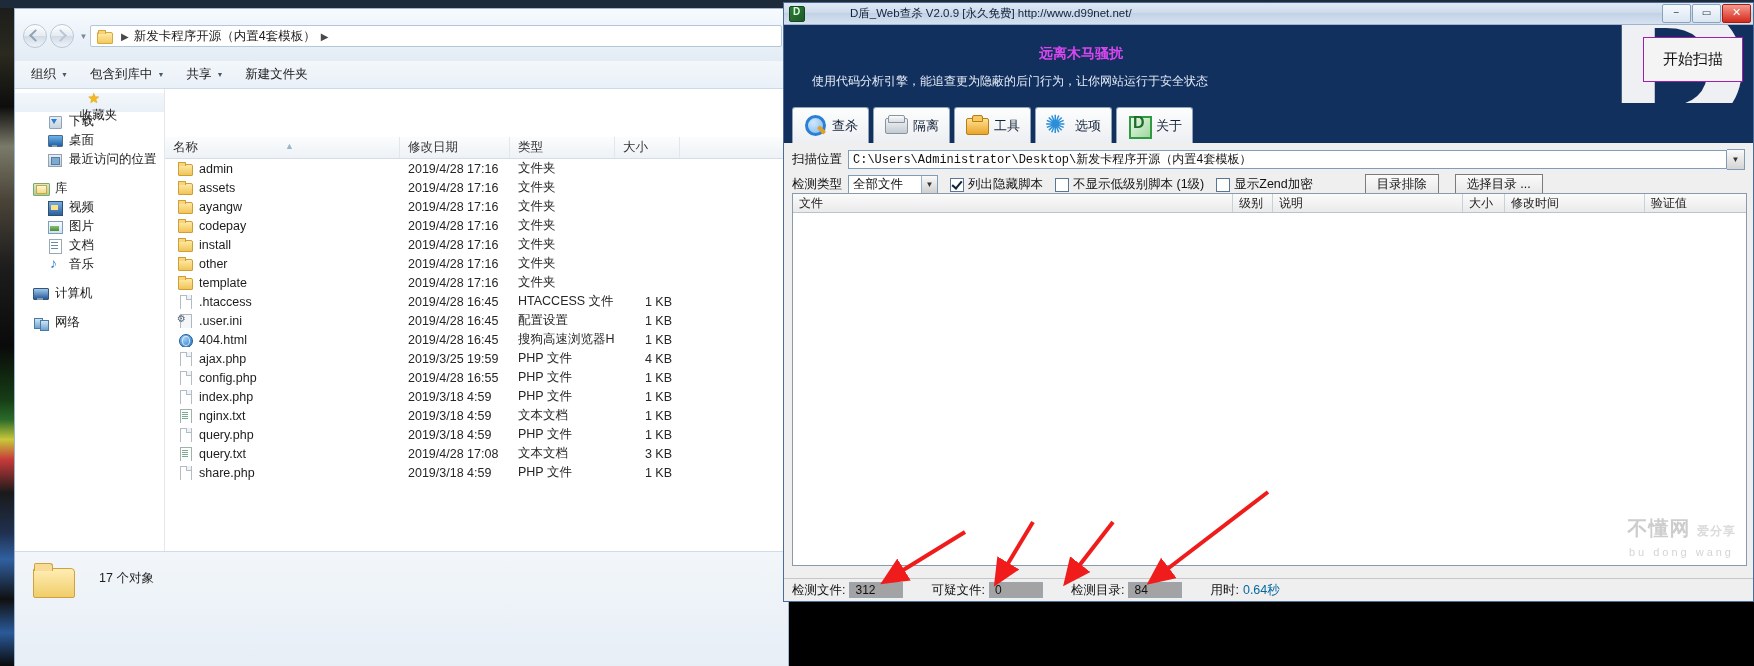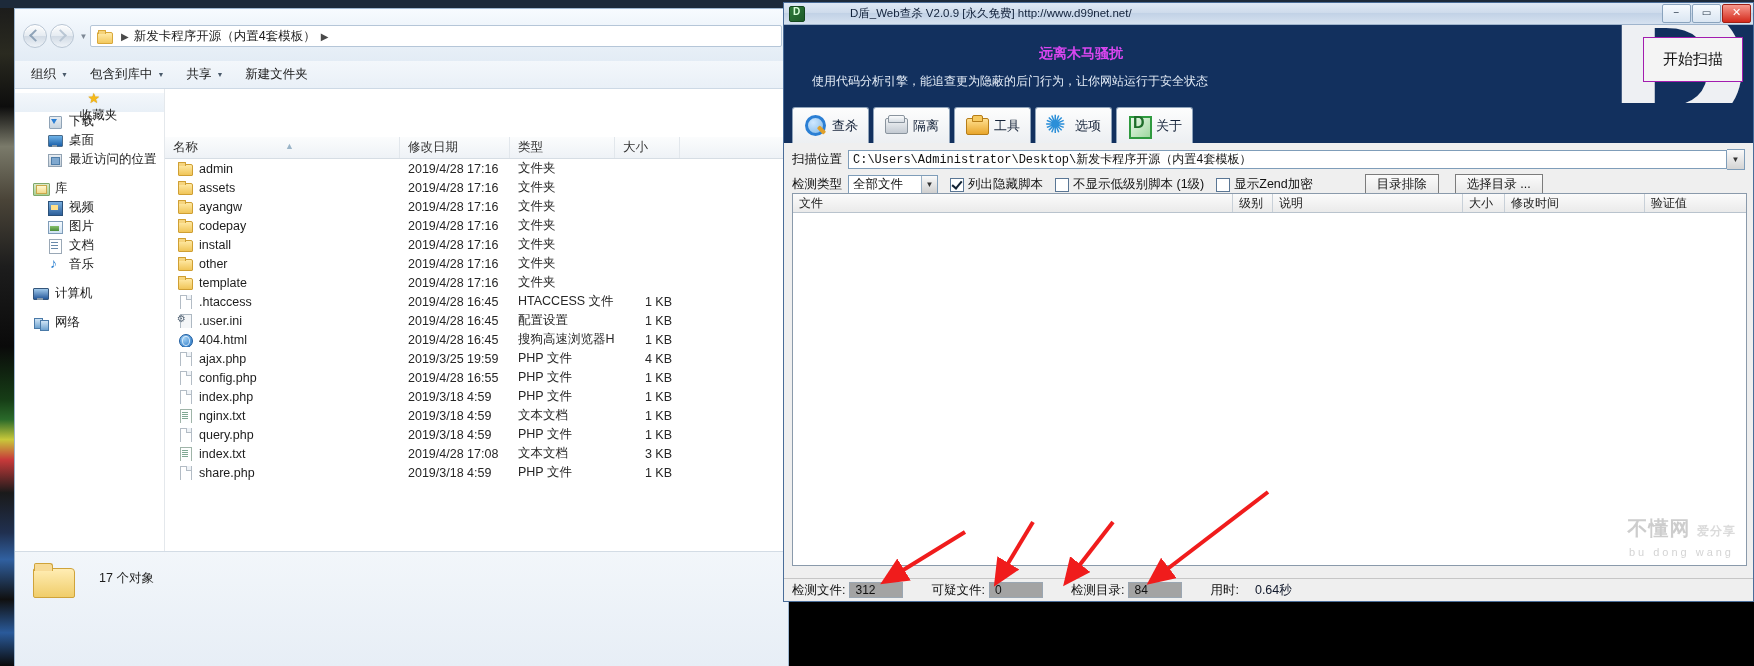--- a/index.html
+++ b/index.html
@@ -211,21 +211,21 @@
   .gh{height:18px;background:linear-gradient(180deg,#fbfbfb,#eaeaea);border-bottom:1px solid #b9c3cd;
     display:flex;align-items:center;}
   .gh .gc{font-size:12px;color:#1b1b1b;padding-left:6px;box-sizing:border-box;height:18px;line-height:18px;
     border-right:1px solid #c8d0d8;}
   .gbody{position:relative;height:353px;}
   .ds-statusbar{position:absolute;left:0;bottom:0;width:100%;height:22px;background:#efefef;
     border-top:1px solid #c6c6c6;display:flex;align-items:center;}
   .sfield{display:flex;align-items:center;margin-left:8px;font-size:12.5px;color:#111;}
   .svalbox{height:16px;min-width:54px;background:#a3a3a3;border:1px solid #9aa6b2;margin-left:4px;
     padding:0 5px;box-sizing:border-box;font-size:12px;color:#111;line-height:15px;}
-  .sval{font-size:12.5px;color:#0f172a;margin-left:16px;}
+  .sval{font-size:12.5px;color:#0369a1;margin-left:4px;}
 
   .wm{position:absolute;right:10px;bottom:24px;font-size:20px;color:#bdbdbd;opacity:.75;
     letter-spacing:1px;font-weight:bold;}
   .wm2{position:absolute;right:12px;bottom:8px;font-size:11px;color:#c9c9c9;opacity:.8;letter-spacing:3px;}
 
   
   .arrows{position:absolute;left:783px;top:2px;width:971px;height:600px;pointer-events:none;}
 </style>
 </head>
 <body>
@@ -463,21 +463,21 @@
                 <span class="ficon f-file"></span>
                 <span>query.php</span>
               </div>
               <div class="cell date">2019/3/18 4:59</div>
               <div class="cell type">PHP 文件</div>
               <div class="cell size">1 KB</div>
             </div>
             <div class="row">
               <div class="cell name">
                 <span class="ficon f-txt"></span>
-                <span>index.txt</span>
+                <span>query.txt</span>
               </div>
               <div class="cell date">2019/4/28 17:08</div>
               <div class="cell type">文本文档</div>
               <div class="cell size">3 KB</div>
             </div>
             <div class="row">
               <div class="cell name">
                 <span class="ficon f-file"></span>
                 <span>share.php</span>
               </div>

